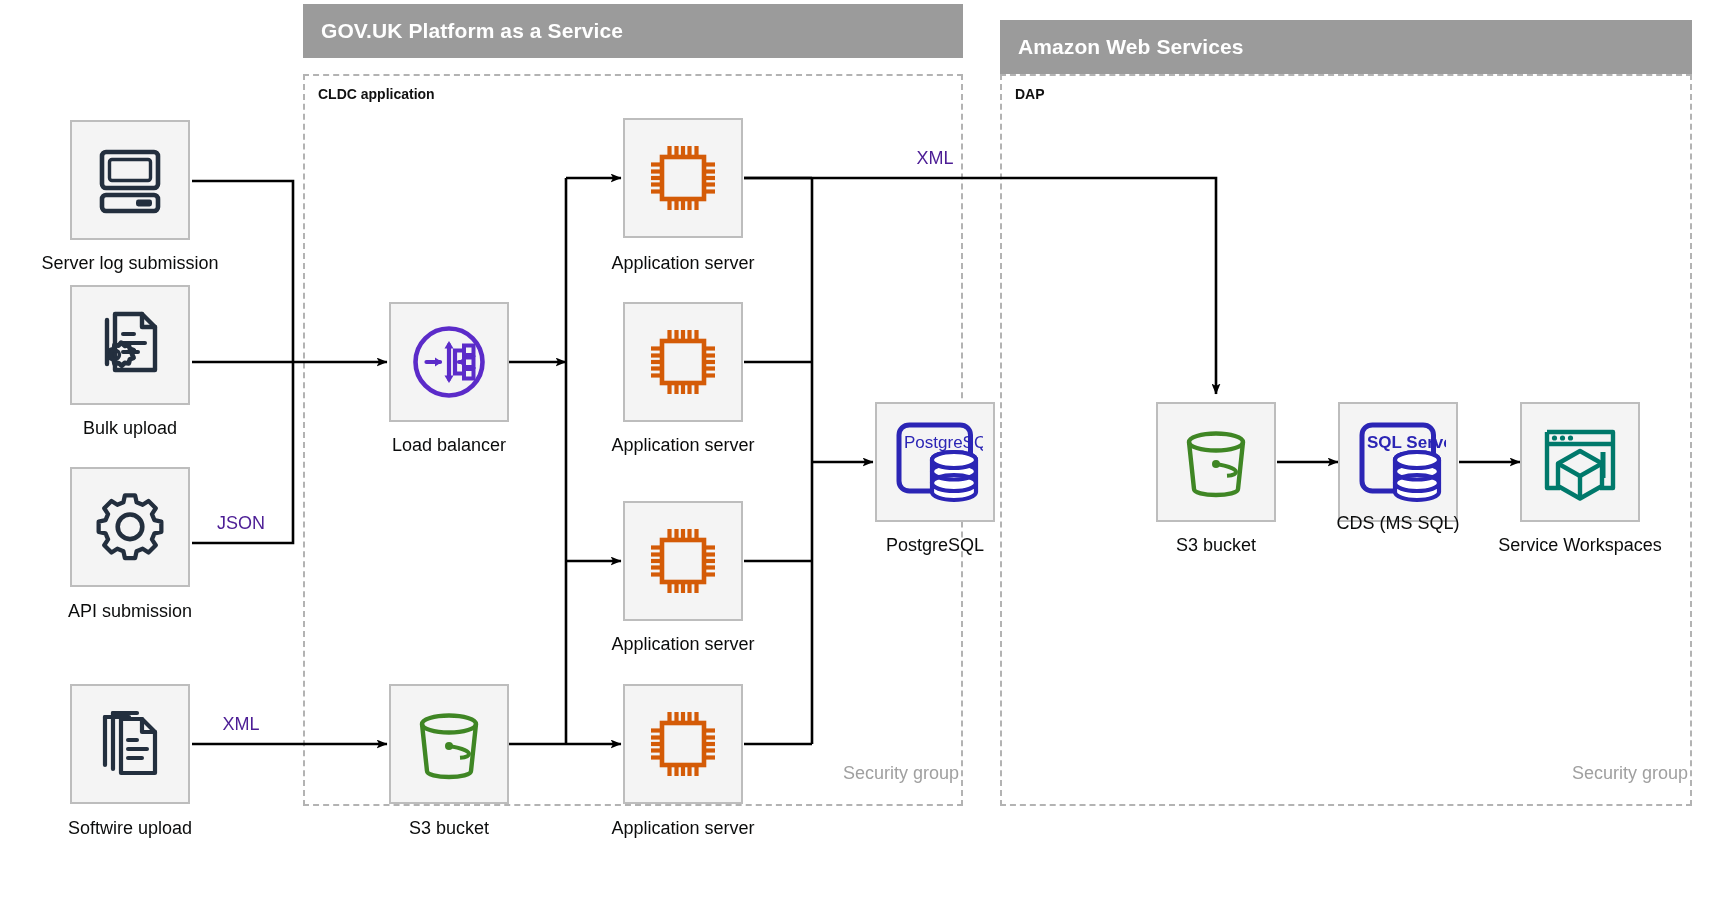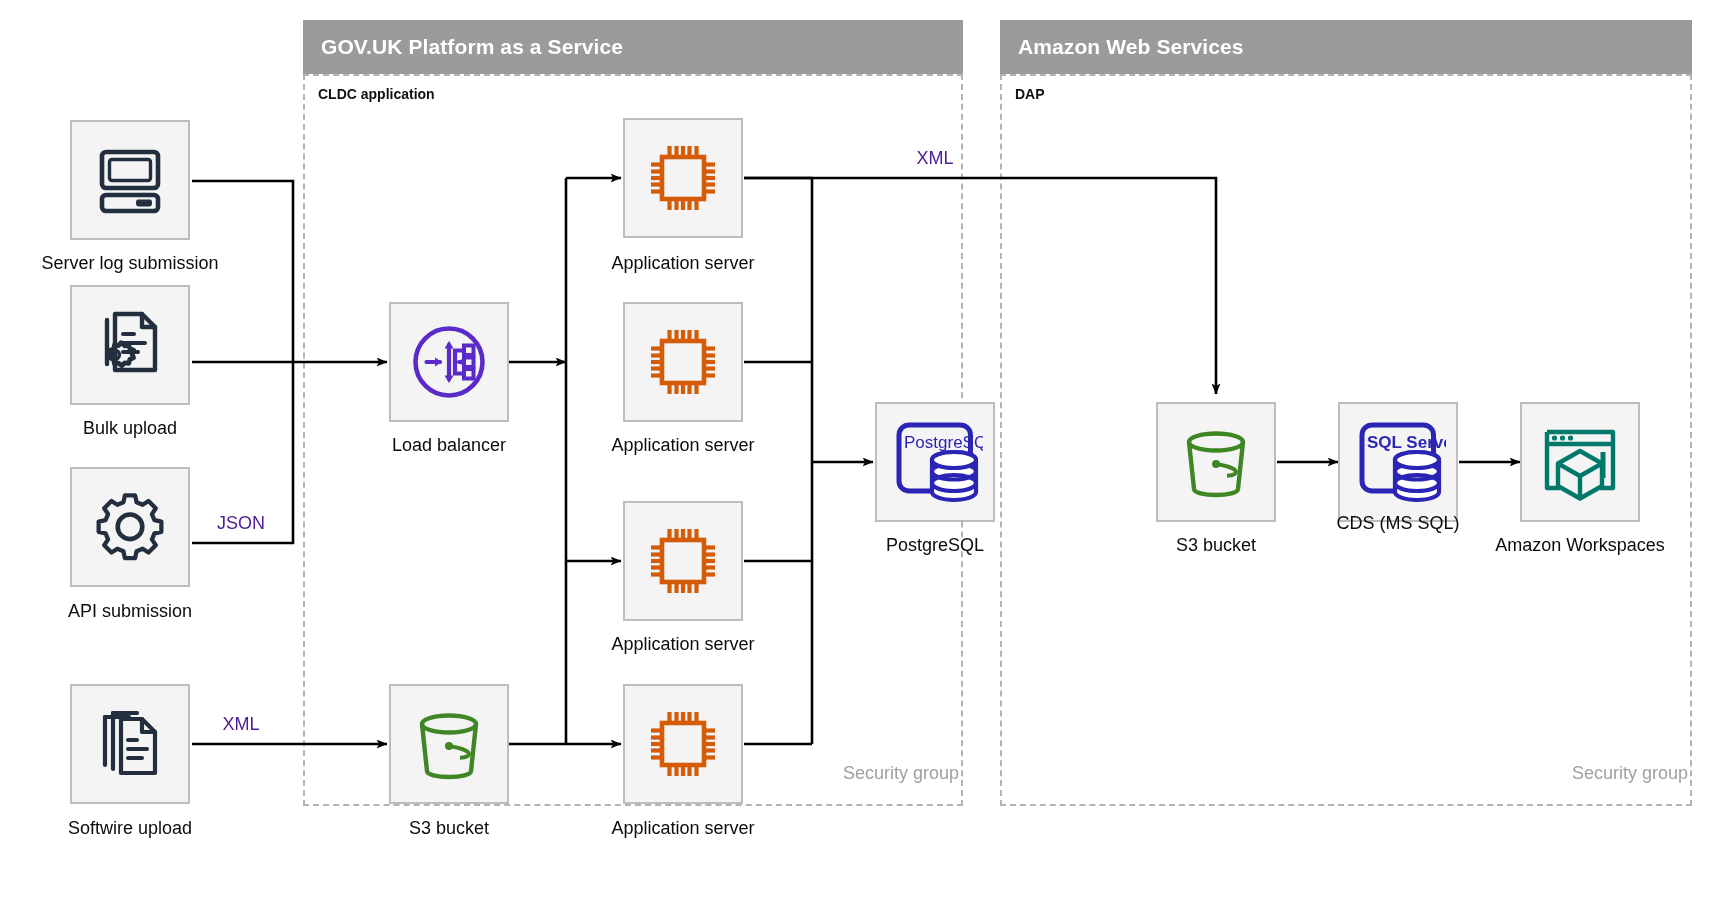--- a/index.html
+++ b/index.html
@@ -99,21 +99,21 @@
     font-size: 17px;
     font-weight: bold;
     fill: #2b25b5;
   }
 </style>
 </head>
 <body>
 
 <div id="diagram-root">
 
-  <div class="zone-header" style="left:303px; top:20px; width:660px; height:54px;">
+  <div class="zone-header" style="left:303px; top:4px; width:660px; height:54px;">
     <span>GOV.UK Platform as a Service</span>
   </div>
   <div class="zone-dashed" style="left:303px; top:74px; width:660px; height:732px;"></div>
   <div class="zone-sublabel" style="left:318px; top:86px;">CLDC application</div>
   <div class="zone-footer" style="left:743px; top:763px; width:200px;">Security group</div>
 
   <div class="zone-header" style="left:1000px; top:20px; width:692px; height:54px;">
     <span>Amazon Web Services</span>
   </div>
   <div class="zone-dashed" style="left:1000px; top:74px; width:692px; height:732px;"></div>
@@ -418,19 +418,19 @@
         <circle cx="24.5" cy="18" r="2.6"></circle>
         <circle cx="32.5" cy="18" r="2.6"></circle>
       </g>
       <g fill="none" stroke="#00796b" stroke-width="4.4" stroke-linejoin="round">
         <path d="M42 31 L64 43.5 L64 66 L42 78.5 L20 66 L20 43.5 Z"></path>
         <path d="M20 43.5 L42 56 L64 43.5"></path>
         <path d="M42 56 L42 78.5"></path>
       </g>
     </svg>
   </div>
-  <div class="node-label" style="left:1580px; top:535px;">Amazon Workspaces</div>
+  <div class="node-label" style="left:1580px; top:535px;">Service Workspaces</div>
 
   <div class="edge-label" style="left:241px; top:534px; transform:translate(-50%,-100%);">JSON</div>
   <div class="edge-label" style="left:241px; top:735px; transform:translate(-50%,-100%);">XML</div>
   <div class="edge-label" style="left:935px; top:169px; transform:translate(-50%,-100%);">XML</div>
 
 </div>
 
 </body></html>

